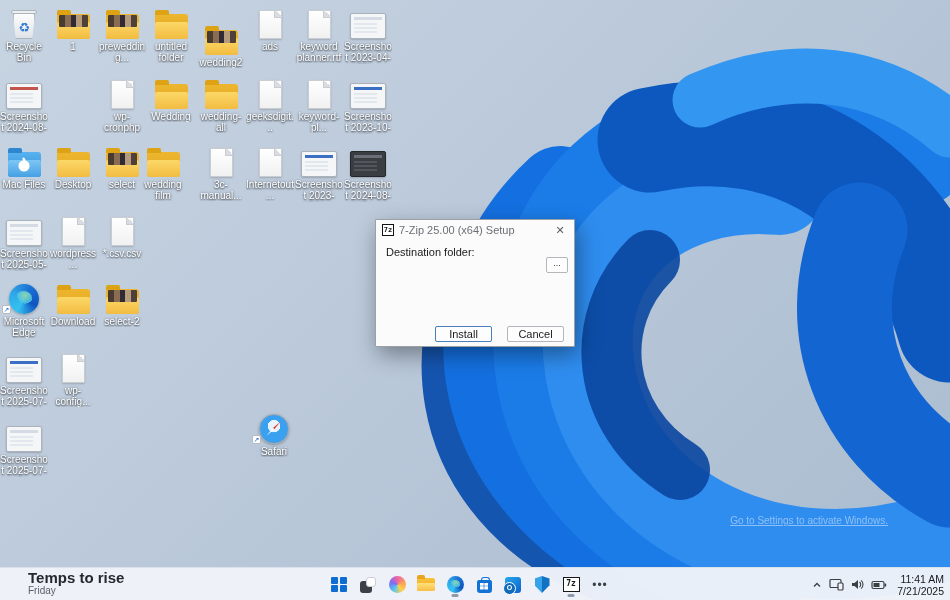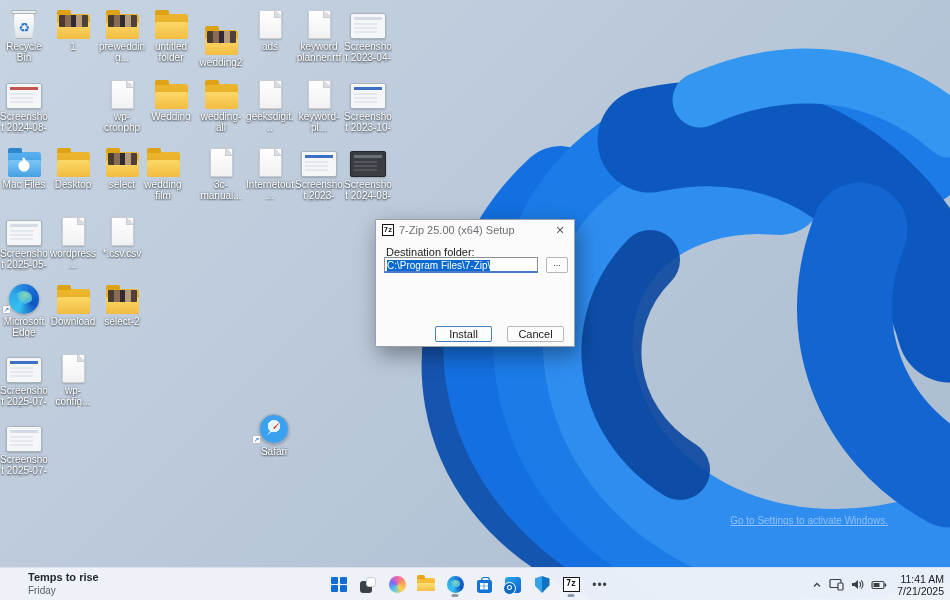--- a/index.html
+++ b/index.html
@@ -98,21 +98,21 @@
 
   
   #wm { position:absolute; right:62px; top:511px; z-index:3; color:rgba(255,255,255,.55); text-align:left; pointer-events:none; }
   #wm .l1 { font-size:19px; font-weight:400; letter-spacing:.5px; }
   #wm .l2 { font-size:10px; margin-top:4px; color:rgba(255,255,255,.45);text-decoration:underline; }
 
   
   #tb { position:absolute; left:0; right:0; bottom:0; height:33px; z-index:10;
       background:rgba(239,243,249,.97); border-top:1px solid #dbe1ea; }
   #widget { position:absolute; left:28px; top:3px; line-height:13px; cursor:pointer; }
-  #widget .w1 { font-size:11px; color:#24292f; font-weight:600; }
+  #widget .w1 { font-size:15px; color:#24292f; font-weight:600; }
   #widget .w2 { font-size:10px; color:#5a6068; }
   #apps { position:absolute; left:328px; top:0; height:33px; display:flex; align-items:center; gap:7px; }
   .tbi { width:22px; height:24px; position:relative; display:flex; align-items:center; justify-content:center;
       border-radius:4px; cursor:pointer; }
   .tbi .dash { position:absolute; bottom:0px; left:50%; transform:translateX(-50%); width:7px; height:3px;
       border-radius:2px; background:#8d99a8; }
   .g-start { width:16px; height:16px; display:grid; grid-template-columns:7px 7px; grid-template-rows:7px 7px; gap:1.5px; }
   .g-start i { background:#0e6cd4; border-radius:1px; }
   .g-tv { position:relative; width:16px; height:16px; }
   .g-tv .b { position:absolute; left:0; bottom:0; width:12px; height:12px; background:#3b4046; border-radius:3px; }
@@ -385,23 +385,20 @@
   <div class="l2">Go to Settings to activate Windows.</div>
 </div>
 
 <div id="dlg">
   <div class="tbar">
     <div class="tico">7z</div>
     <div class="ttl">7-Zip 25.00 (x64) Setup</div>
     <div class="x">✕</div>
   </div>
   <div class="flbl">Destination folder:</div>
-  <div class="inp">
-    <span class="sel">C:\Program Files\7-Zip\</span>
-  </div>
   <div class="browse">...</div>
   <div class="btn def">Install</div>
   <div class="btn alt">Cancel</div>
 </div>
 
 <div id="tb">
   <div id="widget">
     <div class="w1">Temps to rise</div>
     <div class="w2">Friday</div>
   </div>

